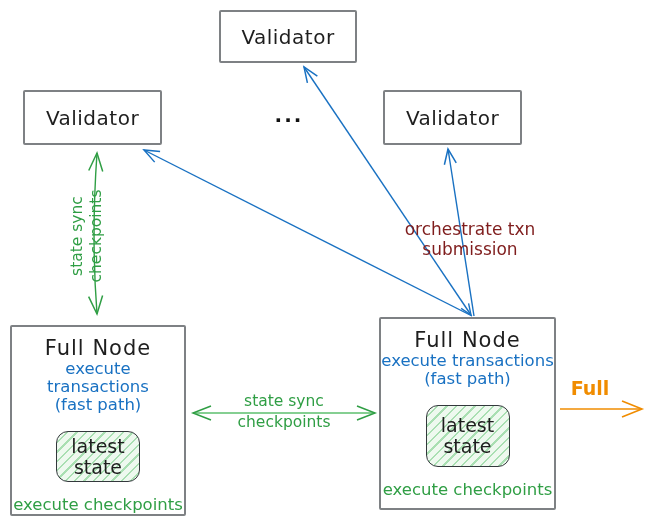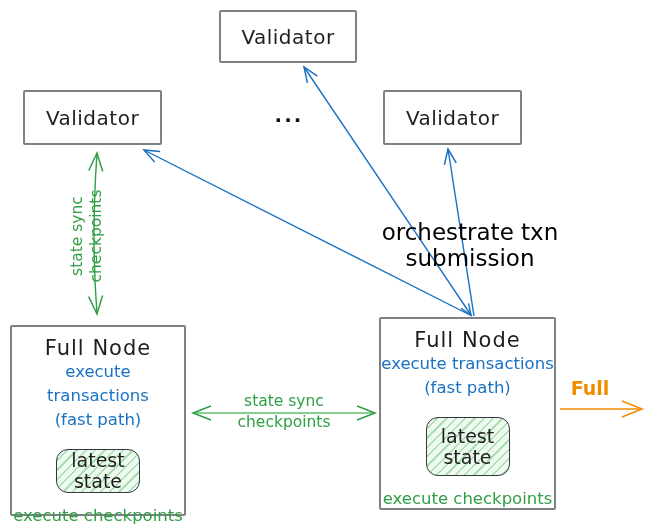--- a/index.html
+++ b/index.html
@@ -14,41 +14,41 @@
     border-radius:2px; box-sizing:border-box;
     display:flex; align-items:center; justify-content:center;
   }
   .validator { font-size:20px; letter-spacing:0.5px; }
 
   .full-node {
     flex-direction:column; justify-content:flex-start; align-items:center;
     padding-top:9px;
   }
   .fn-title { font-size:21px; line-height:24px; letter-spacing:1px;text-align:center; }
-  .fn-exec  { font-size:16.5px; line-height:24px; color:#1971c2; text-align:center; }
+  .fn-exec  { font-size:16.5px; line-height:18px; color:#1971c2; text-align:center; }
   .fn-exec span { display:block; }
   .state-box {
     margin-top:17px; width:84px; height:62px; box-sizing:border-box;
     border:1.6px solid #33383c; border-radius:12px;
     background:repeating-linear-gradient(135deg,
       #a9dfb2 0px, #a9dfb2 1.8px, #eef9ef 1.8px, #eef9ef 6.6px);
     display:flex; flex-direction:column; align-items:center; justify-content:center;
     font-size:19px; line-height:21px; color:#1e1e1e;
   }
   .fn-footer { margin-top:13px; font-size:16.5px; line-height:19px; color:#2f9e44; }
 
   .lbl { position:absolute; text-align:center; }
   .lbl span { display:block; }
   .lbl-green { color:#2f9e44; font-size:15.5px; line-height:20px; }
   .lbl-vertical {
     left:12px; top:217px; width:150px; height:38px;
     transform:rotate(-90deg); line-height:19px;
   }
   .lbl-mid { left:214px; top:391px; width:140px; line-height:21px; }
-  .lbl-orchestrate { left:356px; top:219px; width:228px; font-size:23px; color:#000000; }
+  .lbl-orchestrate { left:356px; top:219px; width:228px; font-size:17px; color:#7f1d1d; }
   .lbl-rpcs { left:563px; top:377px; width:54px; font-size:19px; font-weight:600; color:#f08c00; }
   .ellipsis { left:272px; top:103px; width:34px; font-size:20px; font-weight:700; letter-spacing:2px; color:#111; }
 </style>
 </head>
 <body>
 
 <div class="canvas">
 
   <svg class="arrows" width="651" height="526" viewBox="0 0 651 526">
     <defs>

